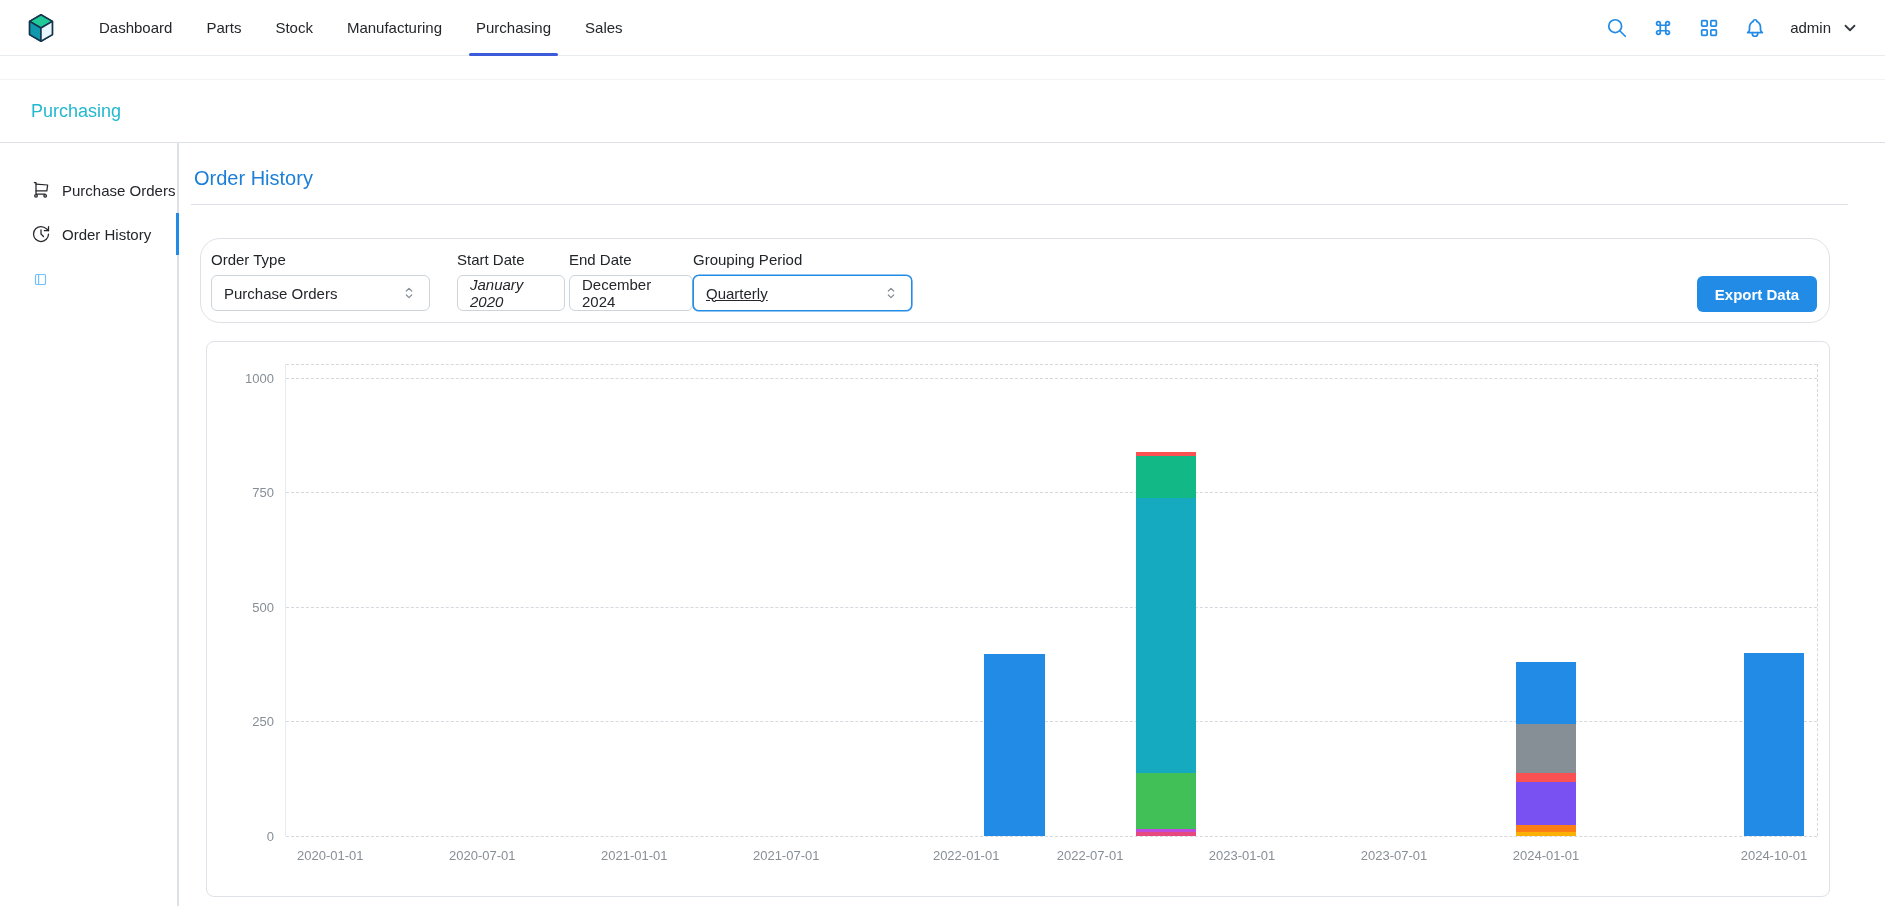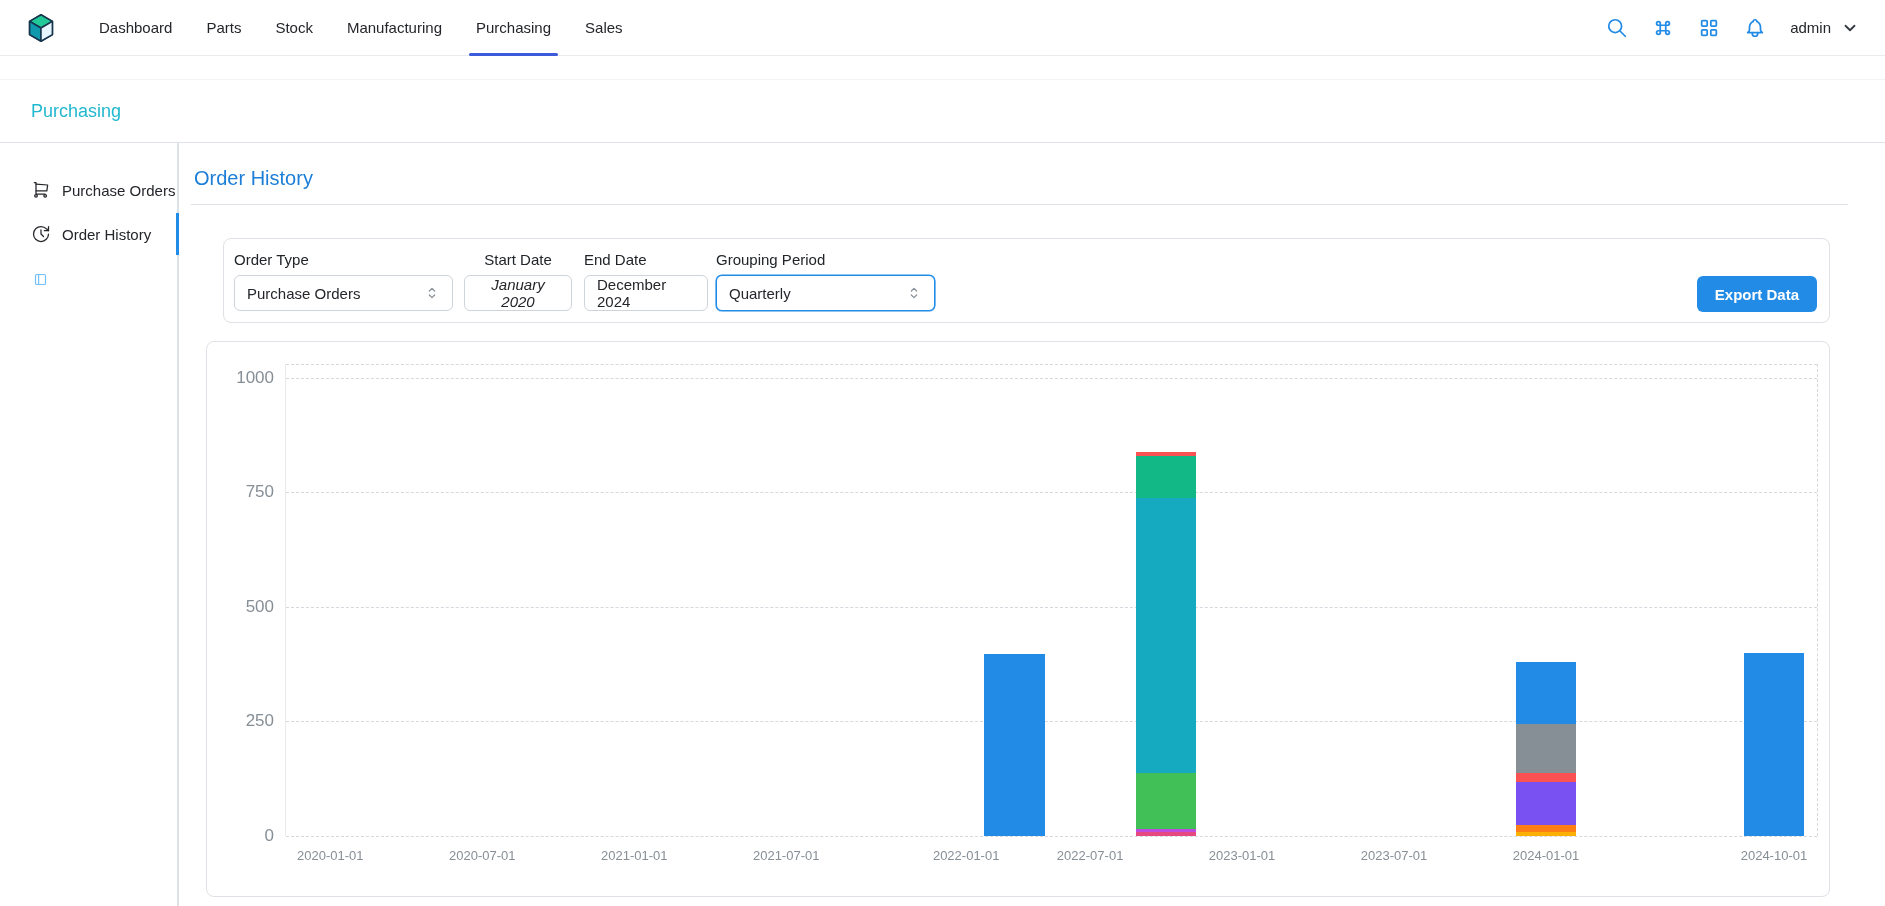--- a/index.html
+++ b/index.html
@@ -26,35 +26,35 @@
   .side-item { height:44px; display:flex; align-items:center; gap:11px; padding-left:31px; font-size:15px; color:#25262b; cursor:pointer; position:relative; white-space:nowrap; }
   .side-item svg { flex-shrink:0; }
   .side-item.active::after { content:""; position:absolute; right:-2px; top:1px; bottom:1px; width:3px; background:#228be6; }
   .collapse-row { margin-top:16px; padding-left:33px; color:#74c0fc; cursor:pointer; display:flex; }
 
   .main { flex:1; min-width:0; padding:16px 37px 0 12px; }
   .page-title { margin:8px 0 0 3px; font-size:20px; font-weight:500; color:#1c7ed6; }
   .title-rule { border:none; border-top:1px solid #dee2e6; margin:14px 0 0; }
 
   
-  .filter-card { position:relative; margin:33px 18px 0 32px; height:85px; border:1px solid #dee2e6; border-radius:8px; background:#fff; }
+  .filter-card { position:relative; margin:33px 18px 0 9px; height:85px; border:1px solid #dee2e6; border-radius:20px; background:#fff; }
   .fg { position:absolute; top:12px; }
   .fg-label { font-size:15px; font-weight:500; color:#212529; margin-bottom:7px; display:block; }
   .ctrl { height:36px; border:1px solid #ced4da; border-radius:6px; background:#fff; display:flex; align-items:center; font-size:15px; color:#25262b; padding:0 12px; cursor:pointer; }
   .ctrl.sel { justify-content:space-between; }
-  .ctrl.focused { border-color:#228be6; box-shadow:0 0 0 0.6px #228be6; }
+  .ctrl.focused { border-color:#228be6; box-shadow:0 0 0 0.6px #228be6;text-decoration:underline; }
   .ctrl.date { justify-content:center; cursor:text; }
   .sel-chevrons { color:#868e96; display:flex; }
   .export-btn { position:absolute; top:37px; right:12px; height:36px; padding:0 18px; background:#228be6; color:#fff; border:none; border-radius:6px; font-size:15px; font-weight:700; cursor:pointer; font-family:inherit; }
 
   
   .chart-card { position:relative; margin:18px 18px 0 15px; height:556px; border:1px solid #dee2e6; border-radius:8px; background:#fff; }
   .plot { position:absolute; left:78px; top:22px; width:1533px; height:472px; border-left:1px solid #e9ecef; border-right:1px dashed #d5d9de; }
   .gridline { position:absolute; left:0; right:0; height:0; border-top:1px dashed #d5d9de; }
-  .ylabel { position:absolute; right:calc(100% + 12px); transform:translateY(-50%); font-size:17px; color:#868e96; }
+  .ylabel { position:absolute; right:calc(100% + 12px); transform:translateY(-50%); font-size:13px; color:#868e96; }
   .xlabel { position:absolute; top:calc(100% + 12px); transform:translateX(-50%); font-size:13px; color:#868e96; white-space:nowrap; }
   .bar { position:absolute; bottom:0; display:flex; flex-direction:column-reverse; cursor:pointer; }
   .bar-seg { width:100%; }
 </style>
 </head>
 <body>
 
 <div class="page">
 
   <header class="navbar">
@@ -162,28 +162,28 @@
             <span>Purchase Orders</span>
             <span class="sel-chevrons">
               <svg width="16" height="16" viewBox="0 0 24 24" fill="none" stroke="currentColor" stroke-width="1.8" stroke-linecap="round" stroke-linejoin="round">
                   <path d="M8 9l4-4 4 4"></path>
                   <path d="M16 15l-4 4-4-4"></path>
                 </svg>
             </span>
           </div>
         </div>
 
-        <div class="fg" style="left:240px;text-align:center;">
+        <div class="fg" style="left:256px;">
           <span class="fg-label">Start Date</span>
           <div class="ctrl date" style="width:108px;font-style:italic;">
             <span>January 2020</span>
           </div>
         </div>
 
-        <div class="fg" style="left:360px;">
+        <div class="fg" style="left:368px;">
           <span class="fg-label">End Date</span>
           <div class="ctrl date" style="width:124px;">
             <span>December 2024</span>
           </div>
         </div>
 
         <div class="fg" style="left:492px;">
           <span class="fg-label">Grouping Period</span>
           <div class="ctrl sel focused" style="width:219px;">
             <span>Quarterly</span>

